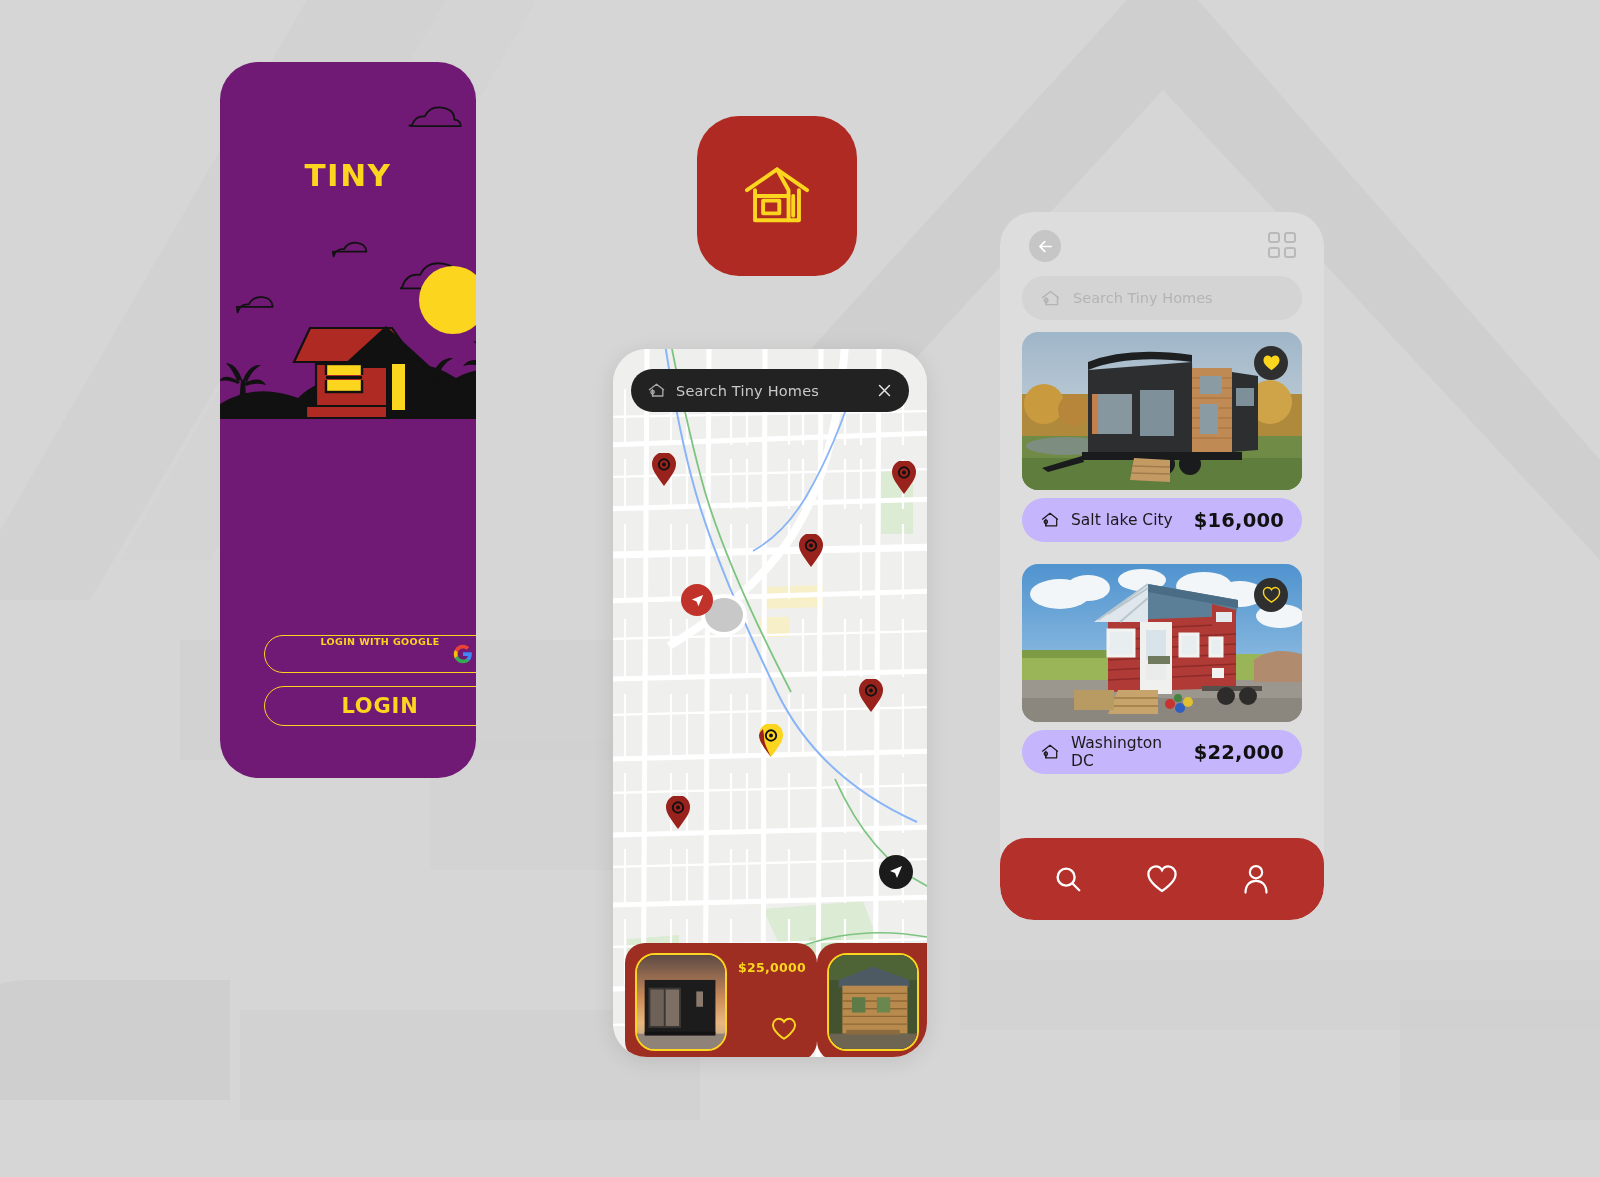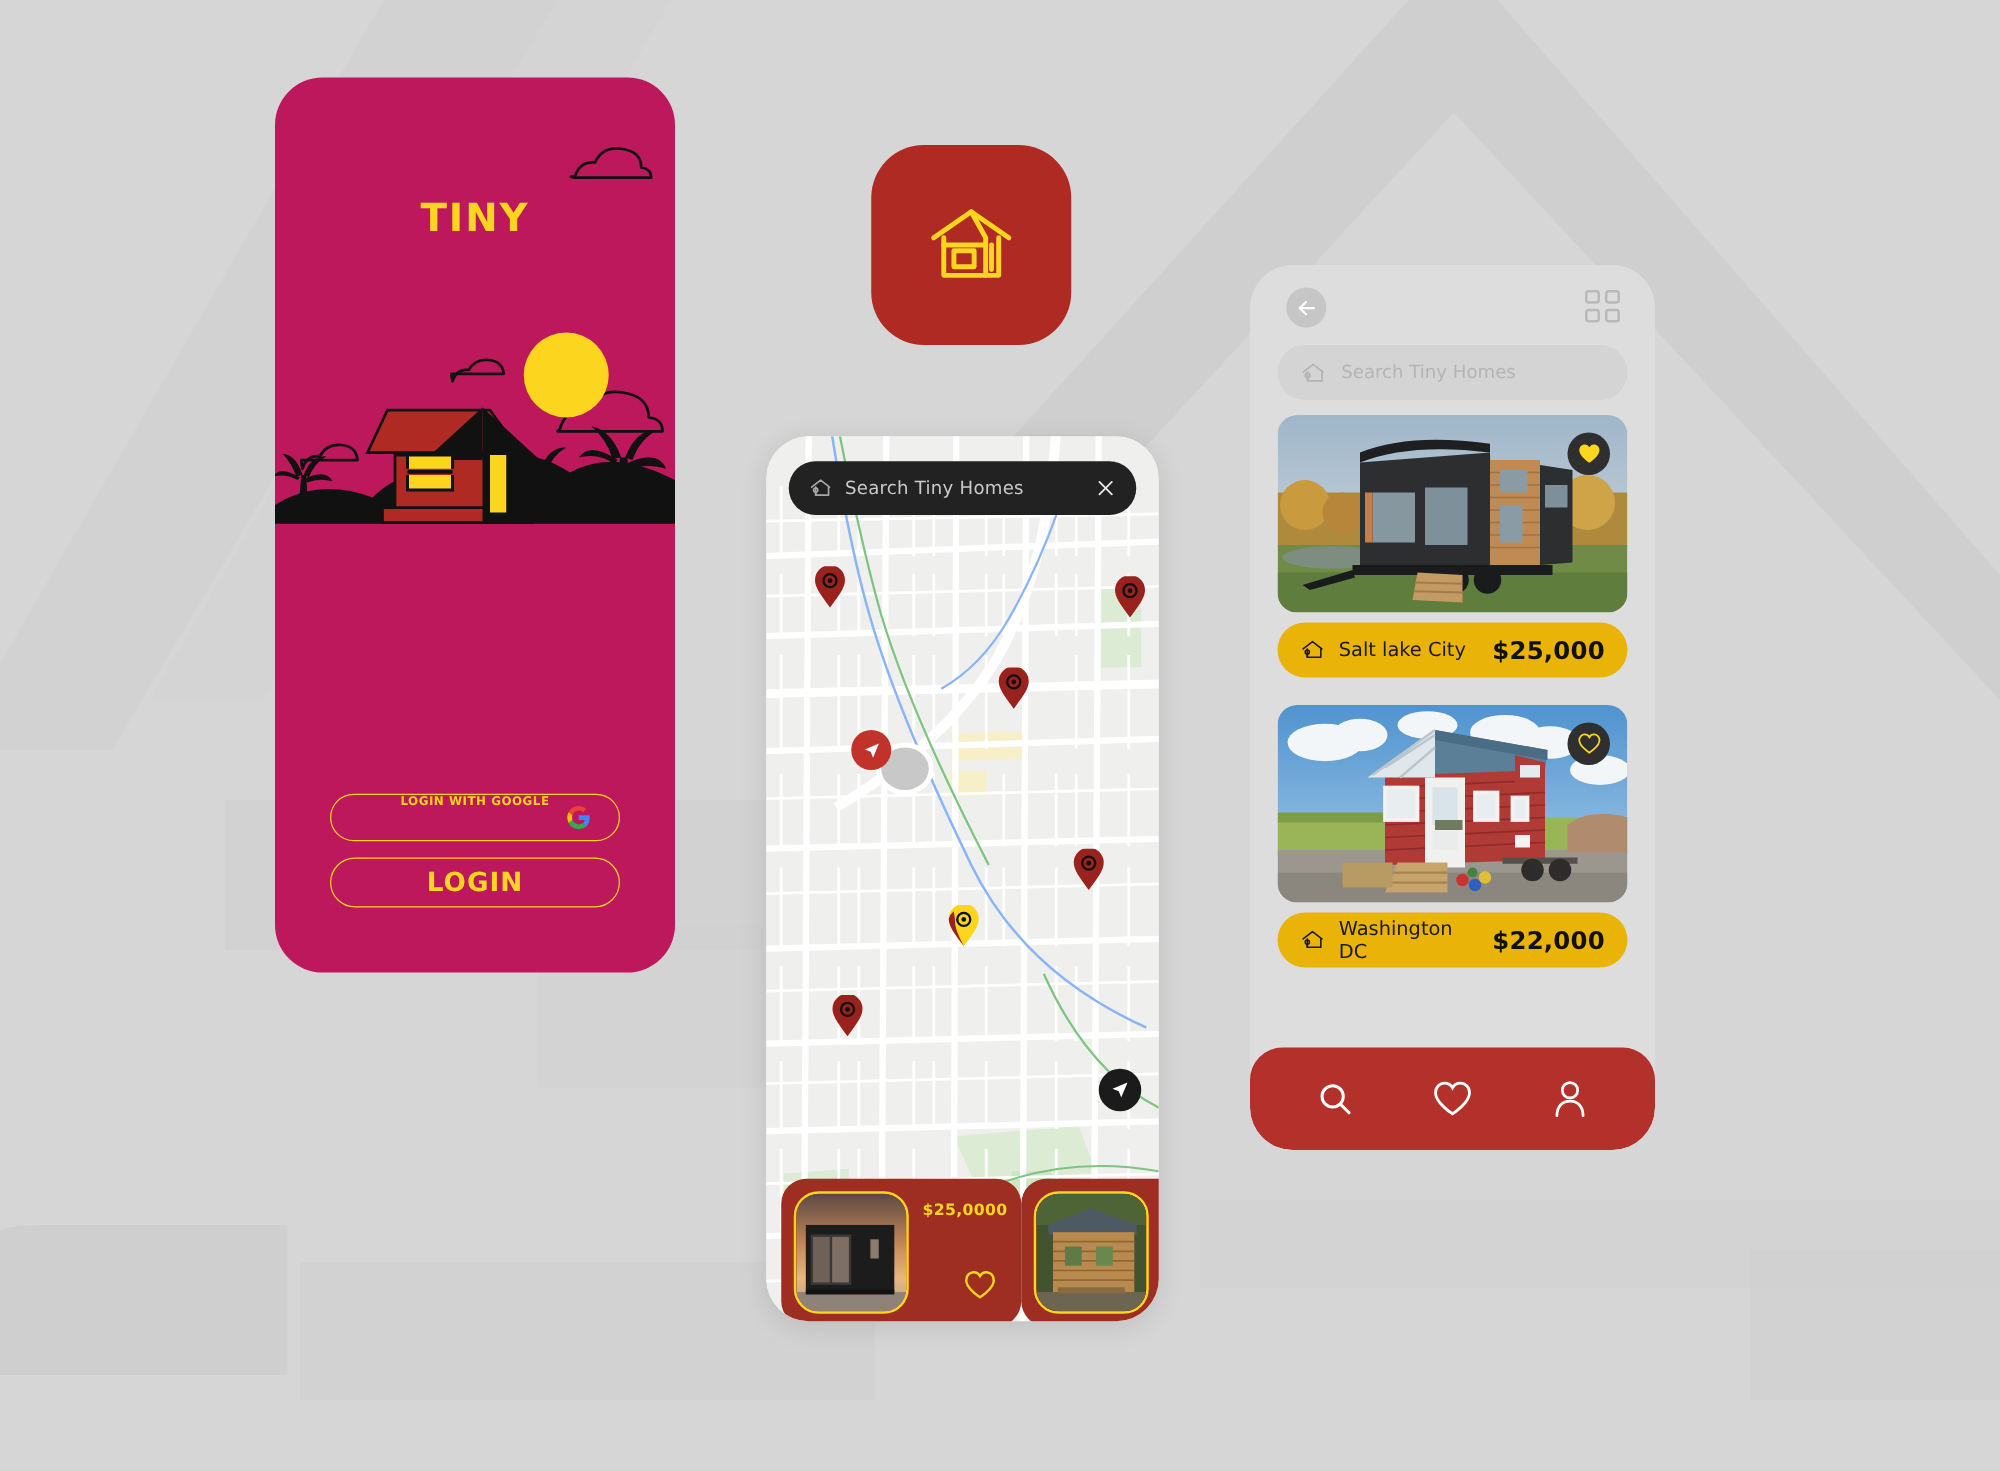--- a/index.html
+++ b/index.html
@@ -11,22 +11,22 @@
   }
   body { background: #d6d6d6; position: relative; }
 
   
   .bg-wrap { position: absolute; inset: 0; overflow: hidden; }
   .bg-svg { position: absolute; inset: 0; width: 1600px; height: 1177px; }
 
   
   .screen-splash {
     position: absolute; left: 220px; top: 62px;
-    width: 320px; height: 716px;
-    background: #be185d;
+    width: 256px; height: 716px;
+    background: #701a75;
     border-radius: 38px;
     overflow: hidden;
   }
   .splash-sky { position: absolute; inset: 0; }
   .brand-block {
     position: absolute; top: 98px; left: 0; width: 100%;
     text-align: center; z-index: 3;
   }
   .brand-tiny {
     color: #FCD51E; font-weight: 800; font-size: 31px;
@@ -169,21 +169,21 @@
     height: 158px; border-radius: 16px; overflow: hidden; position: relative;
   }
   .listing .photo svg { display: block; width: 100%; height: 100%; }
   .listing .fav-chip {
     position: absolute; right: 14px; top: 14px;
     width: 34px; height: 34px; border-radius: 50%;
     background: #2f2f2f; display: flex; align-items: center; justify-content: center;
     cursor: pointer; z-index: 3;
   }
   .listing .bar {
-    margin-top: 8px; height: 44px; background: #eab308; border-radius: 22px;
+    margin-top: 8px; height: 44px; background: #c4b5fd; border-radius: 22px;
     display: flex; align-items: center; padding: 0 18px; gap: 11px;
   }
   .listing .city {
     flex: 1; font-size: 15.5px; color: #1a1a1a;
     font-family: "DejaVu Sans", sans-serif;
   }
   .listing .amount {
     font-size: 19.5px; font-weight: 800; color: #111;
     letter-spacing: .2px;
     font-family: "DejaVu Sans", sans-serif;
@@ -572,21 +572,21 @@
         <path d="M12 20 C12 20 1.8 13.6 1.8 7.4 C1.8 4 4.4 1.6 7.3 1.6 C9.4 1.6 11.1 2.8 12 4.4 C12.9 2.8 14.6 1.6 16.7 1.6 C19.6 1.6 22.2 4 22.2 7.4 C22.2 13.6 12 20 12 20 Z" fill="#FCD51E"></path>
       </svg>
     </div>
     <div class="bar">
       <svg width="20" height="20" viewBox="0 0 24 24">
         <path d="M3 11 L12 4 L21 11 M7 11 L7 19 L20 19 L20 11" fill="none" stroke="#1a1a1a" stroke-width="1.5" stroke-linejoin="round" stroke-linecap="round"></path>
         <circle cx="7" cy="14" r="2" fill="none" stroke="#1a1a1a" stroke-width="1.5"></circle>
         <path d="M7 16 L7 19" stroke="#1a1a1a" stroke-width="1.5" stroke-linecap="round"></path>
       </svg>
       <span class="city">Salt lake City</span>
-      <span class="amount">$25,000</span>
+      <span class="amount">$16,000</span>
     </div>
   </div>
 
   <div class="listing">
     <div class="photo">
       <svg viewBox="0 0 280 158" preserveAspectRatio="none">
         <defs>
           <linearGradient id="sky2" x1="0" y1="0" x2="0" y2="1">
             <stop offset="0" stop-color="#4f93cf"></stop>
               <stop offset="1" stop-color="#a9cee8"></stop>

